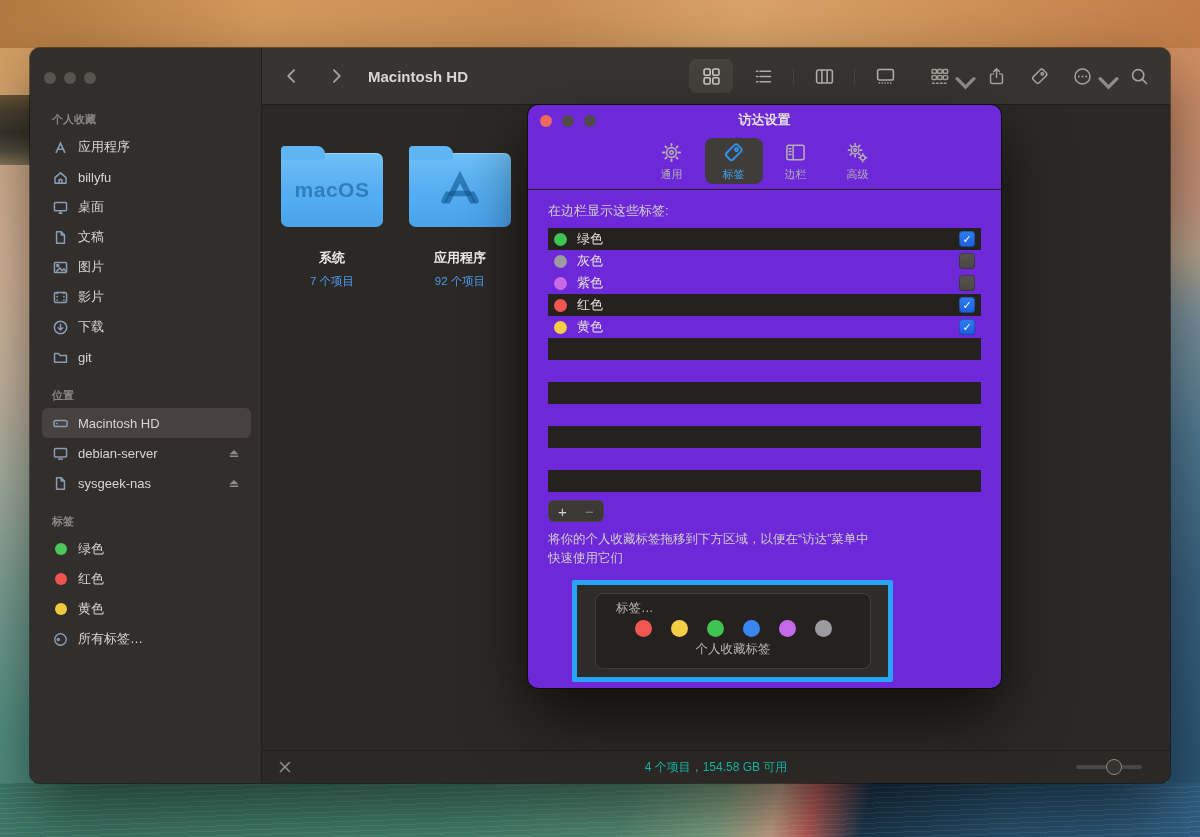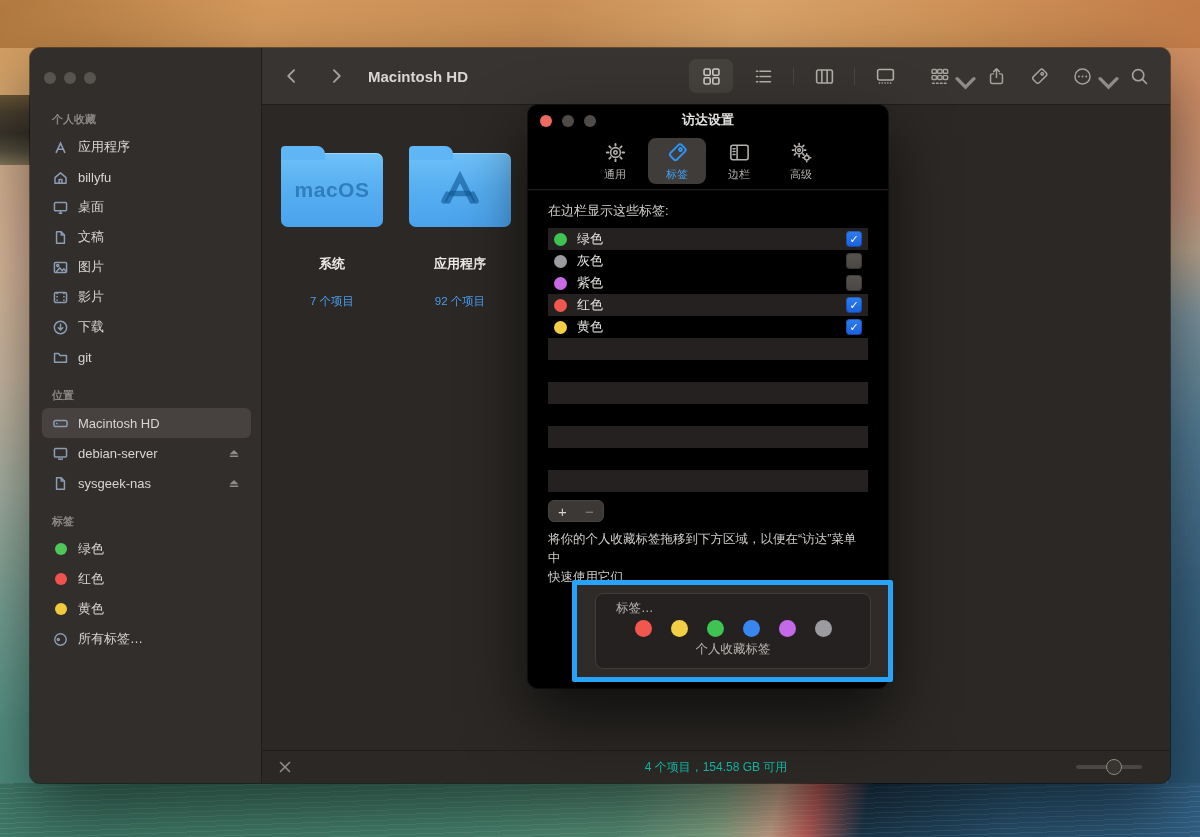--- a/index.html
+++ b/index.html
@@ -60,34 +60,34 @@
 
   .content { flex:1; position:relative; background:#2b2825; }
   .tile { position:absolute; width:116px; text-align:center; }
   .folder { width:102px; height:74px; margin:8px auto 0; position:relative; border-radius:7px;
     background:linear-gradient(180deg,#6fc1f8 0%,#58b0f2 45%,#4aa2ec 100%);
     box-shadow:inset 0 1px 0 rgba(255,255,255,.35); }
   .folder::before { content:""; position:absolute; top:-7px; left:0; width:44px; height:14px; border-radius:4px 8px 0 0; background:#60b6f4; }
   .folder .emboss { position:absolute; inset:0; display:flex; align-items:center; justify-content:center;
     font-size:21px; font-weight:700; color:rgba(15,86,146,.55); letter-spacing:.5px; }
   .folder svg.appA { position:absolute; left:50%; top:50%; transform:translate(-50%,-52%); width:52px; height:52px; color:rgba(15,86,146,.6); }
-  .tile-label { margin-top:28px; font-size:13px; font-weight:600; color:#eceae8; }
-  .tile-count { margin-top:21px; font-size:11.5px; color:#4c9cf1; }
+  .tile-label { margin-top:22px; font-size:13px; font-weight:600; color:#eceae8; }
+  .tile-count { margin-top:7px; font-size:11.5px; color:#4c9cf1; }
 
   .statusbar { height:33px; flex:0 0 33px; border-top:1px solid #201e1c; position:relative; display:flex; align-items:center; background:#2b2825; }
   .status-x { position:absolute; left:16px; width:14px; height:14px; color:#8f8b88; }
   .status-x svg { width:14px; height:14px; }
   .status-text { margin:0 auto; font-size:12px; color:#14b8a6; }
   .zoom-slider { position:absolute; right:28px; top:14px; width:66px; height:4px; border-radius:2px; background:#4a4643; }
   .zoom-knob { position:absolute; left:30px; top:-6px; width:16px; height:16px; border-radius:50%;
     background:#38342f; border:1.5px solid #8d8a86; }
 
   
-  .dialog { position:absolute; left:528px; top:105px; width:360px; height:583px; border-radius:10px;
-    background:#000000; box-shadow:0 28px 65px rgba(0,0,0,.65), 0 0 0 1px rgba(0,0,0,.5); z-index:5; }
+  .dialog { position:absolute; left:528px; top:105px; width:473px; height:583px; border-radius:10px;
+    background:#6d28d9; box-shadow:0 28px 65px rgba(0,0,0,.65), 0 0 0 1px rgba(0,0,0,.5); z-index:5; }
   .dlg-titlebar { height:30px; position:relative; display:flex; align-items:center; justify-content:center; }
   .dlg-lights { position:absolute; left:12px; top:10px; display:flex; gap:10px; }
   .dlg-light { width:12px; height:12px; border-radius:50%; background:#4f4b48; }
   .dlg-light.close { background:#ec6a5f; }
   .dlg-title { font-size:13px; font-weight:700; color:#e3e1df; }
   .tabbar { display:flex; justify-content:center; gap:4px; padding:3px 0 5px; border-bottom:1px solid #211f1d; box-shadow:0 1px 0 rgba(255,255,255,.03); }
   .tab { width:58px; height:46px; border-radius:8px; display:flex; flex-direction:column; align-items:center; justify-content:center; gap:2px; color:#b5b1ae; font-size:11px; }
   .tab .t-ic { height:24px; display:flex; align-items:center; }
   .tab .t-ic svg { width:23px; height:23px; }
   .tab.active { background:#403c3a; }

